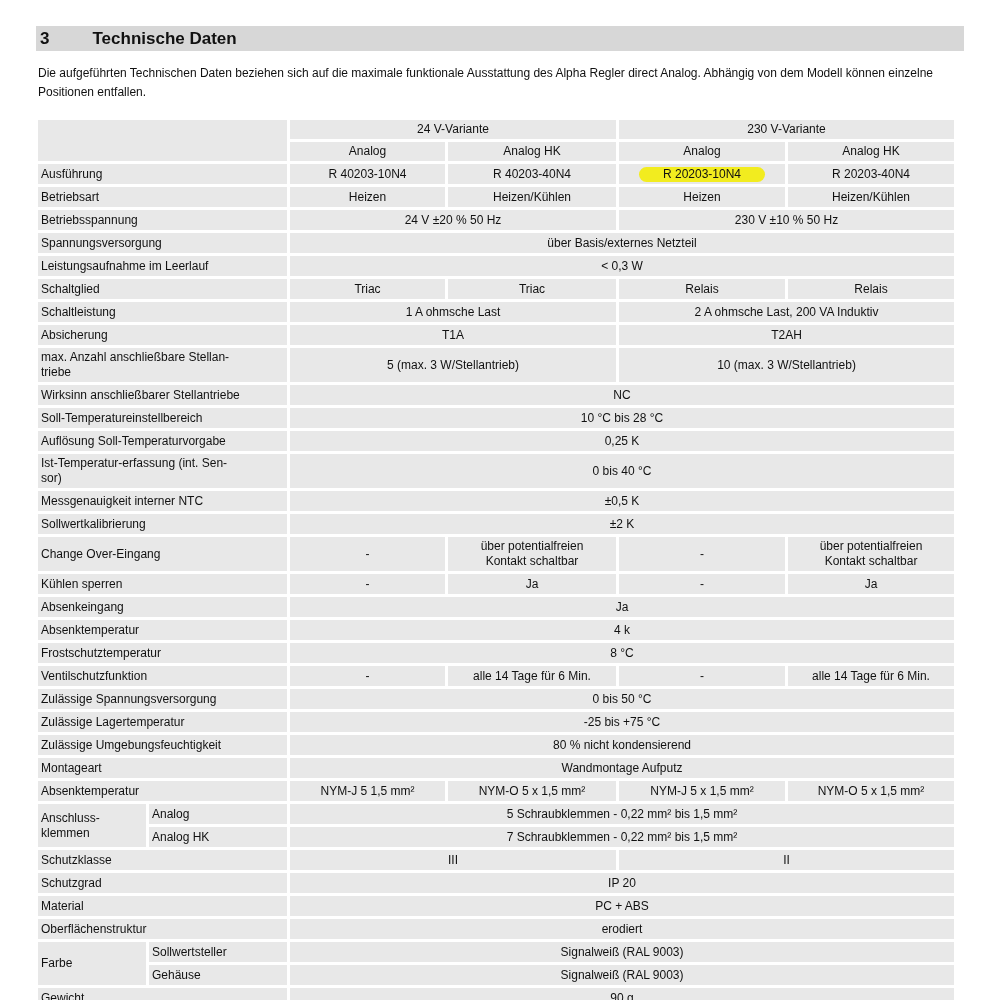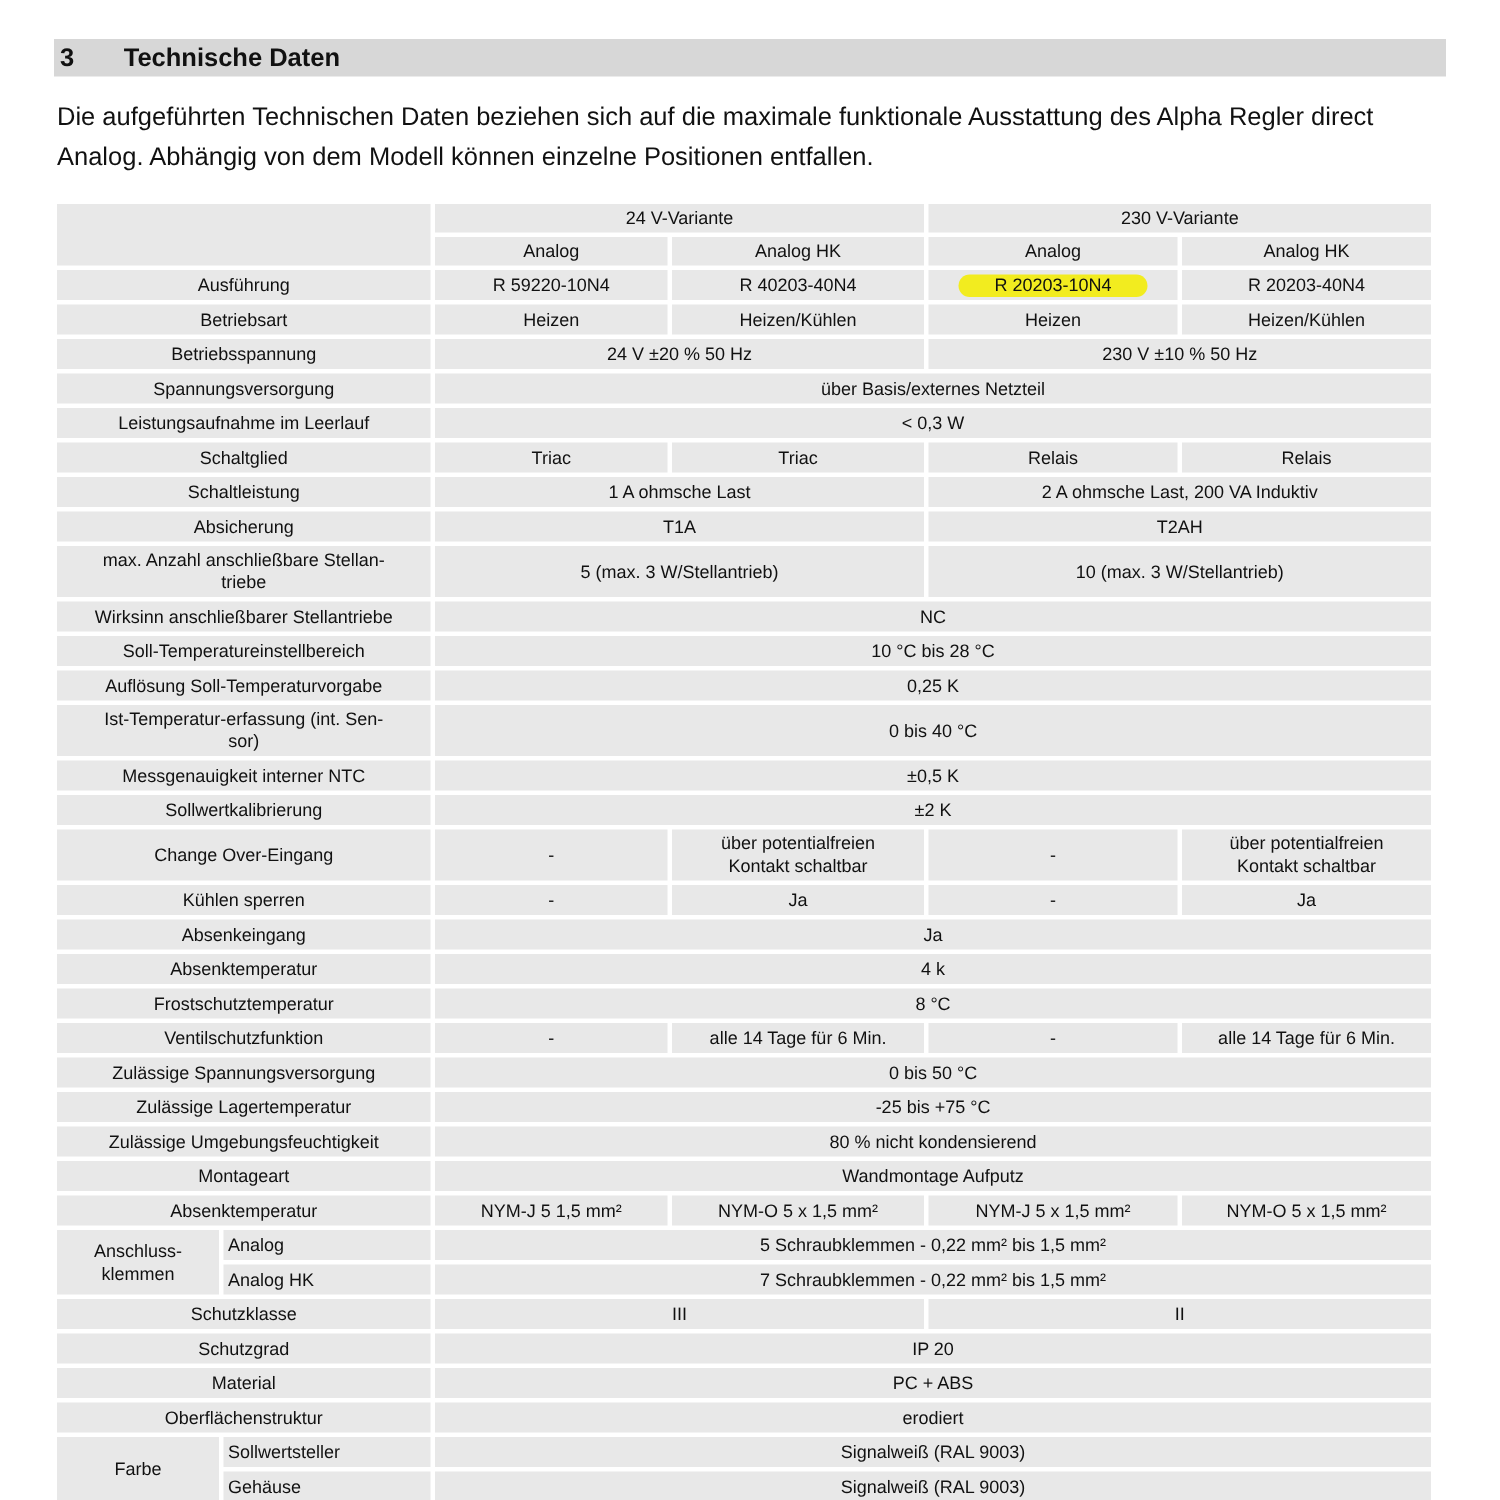--- a/index.html
+++ b/index.html
@@ -20,25 +20,25 @@
     margin-left:36px;
     width:928px;
     background:var(--title-bg);
     height:25px;
     display:flex;
     align-items:center;
     font-size:17px;
     font-weight:bold;
   }
   .title-bar .sec-no{margin-left:4px;}
-  .title-bar .sec-title{margin-left:33px;}
+  .title-bar .sec-title{margin-left:43px;}
   .intro{
     margin:13px 0 0 38px;
     width:920px;
-    font-size:17px;
+    font-size:12px;
     line-height:1.6;
   }
   table.spec{
     margin:15px 0 0 35px;
     border-collapse:separate;
     border-spacing:3px;
     table-layout:fixed;
     width:922px;
   }
   table.spec th, table.spec td{
@@ -50,21 +50,21 @@
     overflow:hidden;
   }
   table.spec thead th{
     font-weight:normal;
     text-align:center;
     height:17px;
   }
   table.spec td{height:18px;}
   tr.tall td{height:32px;}
   td.label{
-    text-align:center;
+    text-align:left;
     padding-left:6px;
     white-space:pre-line;
   }
   td.value{
     text-align:center;
     white-space:pre-line;
   }
   td.sub{text-align:left;padding-left:6px;}
   .hl{
     background:var(--hl);
@@ -103,21 +103,21 @@
         <tr>
           <th>Analog</th>
           <th>Analog HK</th>
           <th>Analog</th>
           <th>Analog HK</th>
         </tr>
       </thead>
     <tbody>
         <tr>
           <td class="label" colspan="2">Ausführung</td>
-          <td class="value">R 59220-10N4</td>
+          <td class="value">R 40203-10N4</td>
           <td class="value">R 40203-40N4</td>
           <td class="value"><span class="hl">R 20203-10N4</span></td>
           <td class="value">R 20203-40N4</td>
         </tr>
         <tr>
           <td class="label" colspan="2">Betriebsart</td>
           <td class="value">Heizen</td>
           <td class="value">Heizen/Kühlen</td>
           <td class="value">Heizen</td>
           <td class="value">Heizen/Kühlen</td>

